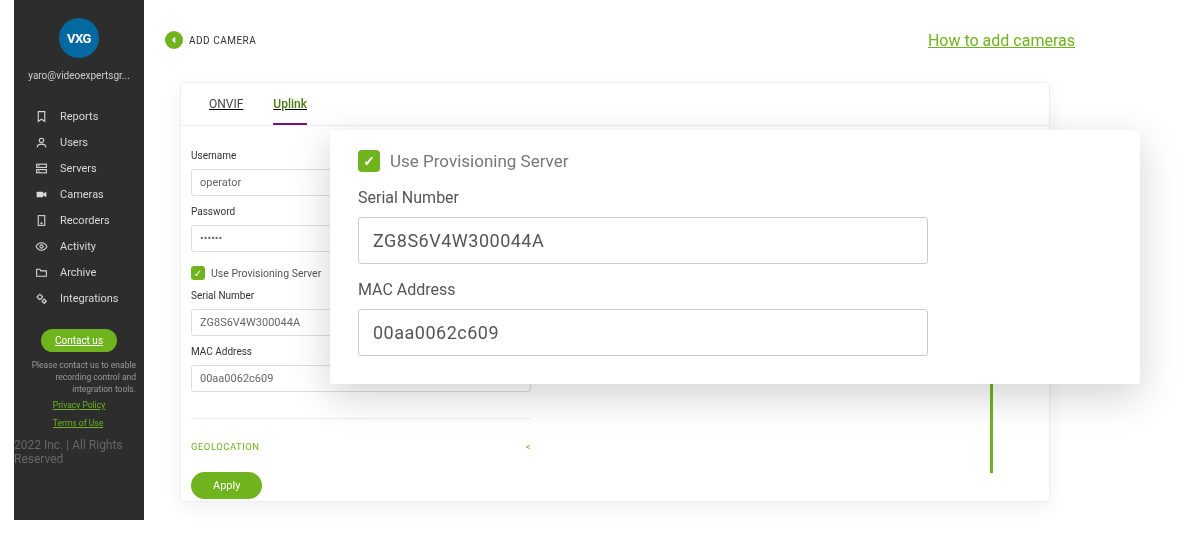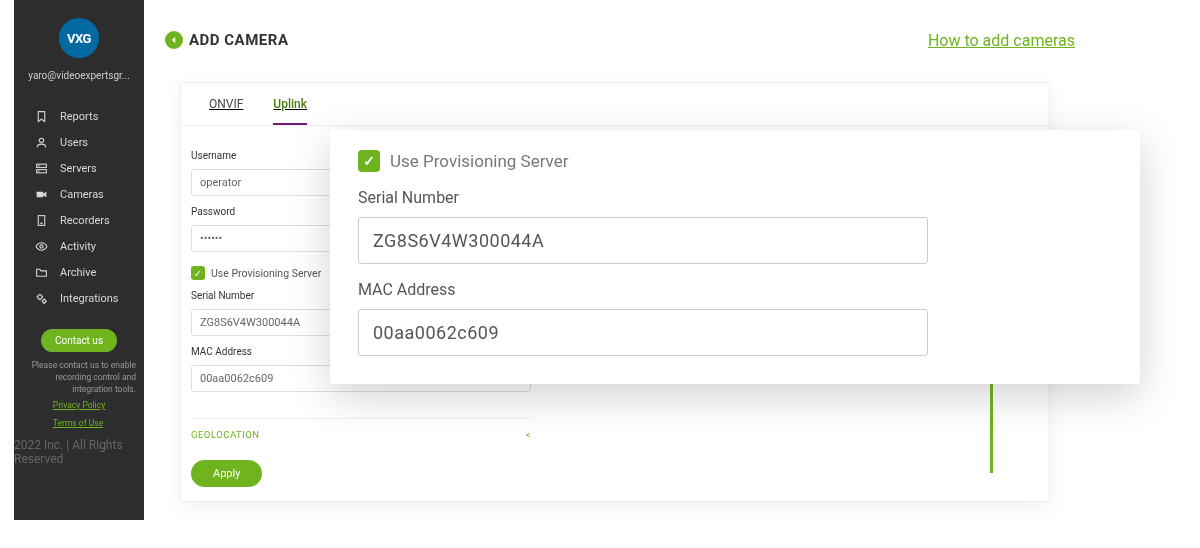--- a/index.html
+++ b/index.html
@@ -4,44 +4,44 @@
 <style>
   * { box-sizing: border-box; margin: 0; padding: 0; font-family: -apple-system, BlinkMacSystemFont, "Segoe UI", Roboto, sans-serif; }
   body { background: #ffffff; width: 1200px; height: 548px; overflow: hidden; position: relative; }
 
   .sidebar { position: absolute; left: 14px; top: 0; width: 130px; height: 520px; background: #2d2d2d; color: #d8d8d8; font-size: 11px; display: flex; flex-direction: column; align-items: center; padding-top: 18px; }
   .logo { width: 40px; height: 40px; border-radius: 50%; background: #0369a1; display: flex; align-items: center; justify-content: center; font-weight: 700; font-size: 13px; color: #fff; letter-spacing: -0.5px; }
   .user-email { margin-top: 12px; font-size: 10px; color: #ccc; max-width: 120px; overflow: hidden; text-overflow: ellipsis; white-space: nowrap; text-align: center; }
   .nav { margin-top: 28px; width: 100%; display: flex; flex-direction: column; gap: 12px; padding-left: 20px; }
   .nav-item { display: flex; align-items: center; gap: 12px; font-size: 11px; cursor: pointer; }
   .nav-item .icon { width: 14px; height: 14px; display: flex; align-items: center; justify-content: center; flex-shrink: 0; }
-  .contact-btn { margin-top: 24px; background: #6fb41e; color: #fff; font-size: 10px; padding: 6px 14px; border-radius: 12px; cursor: pointer; }
+  .contact-btn { margin-top: 24px; background: #6fb41e; color: #fff; font-size: 10px; padding: 6px 14px; border-radius: 12px; text-decoration: underline; cursor: pointer; }
   .footer-text { margin-top: 8px; font-size: 8.5px; color: #999; text-align: right; line-height: 1.4; padding: 0 8px; }
   .footer-links { margin-top: 4px; font-size: 8.5px; color: #6fb41e; text-decoration: underline; display: flex; gap: 8px; flex-direction: column; }
   .copyright { margin-top: 10px; font-size: 12px; color: #666; }
 
   .main { position: absolute; left: 155px; top: 20px; width: 940px; height: 480px; background: #fff; }
   .page-header { display: flex; align-items: center; justify-content: space-between; padding: 0 20px 0 10px; height: 40px; }
   .page-title-wrap { display: flex; align-items: center; gap: 6px; }
   .back-circle { width: 18px; height: 18px; border-radius: 50%; background: #6fb41e; color: #fff; font-size: 12px; display: flex; align-items: center; justify-content: center; font-weight: bold; cursor:pointer; }
-  .page-title { font-size: 15px; font-weight: 700; color: #333; letter-spacing: 0.5px; }
+  .page-title { font-size: 10px; font-weight: 400; color: #333; letter-spacing: 0.5px; }
   .howto-link { font-size: 16px; color: #6fb41e; text-decoration: underline; cursor: pointer; }
 
   .card { position: absolute; left: 180px; top: 82px; width: 870px; height: 420px; background: #fff; border: 1px solid #eee; border-radius: 4px; box-shadow: 0 6px 20px rgba(0,0,0,0.06); padding-bottom: 20px; }
   .tabs { display: flex; gap: 30px; padding: 14px 28px 0 28px; border-bottom: 1px solid #eee; text-decoration: underline; }
   .tab { font-size: 12px; color: #444; padding-bottom: 12px; cursor: pointer; }
   .tab.active { color: #4a7c0f; border-bottom: 2px solid #701a75; font-weight: 500; }
 
   .form { padding: 18px 10px 0 10px; display: flex; flex-direction: column; gap: 4px; width: 360px; }
   .lbl { font-size: 10px; color: #333; margin-top: 6px; }
   .inp { border: 1px solid #ddd; border-radius: 3px; padding: 6px 8px; font-size: 11px; color: #666; margin-top: 4px; width: 100%; }
   .chk-row { display: flex; align-items: center; gap: 6px; margin-top: 10px; font-size: 10.5px; color: #555; }
   .chk { width: 14px; height: 14px; background: #6fb41e; border-radius: 3px; display: flex; align-items: center; justify-content: center; color: #fff; font-size: 10px; }
 
-  .geo-row { display: flex; justify-content: space-between; align-items: flex-start; color: #6fb41e; font-size: 9.5px; margin-top: 22px; border-top: 1px solid #eee; padding-top: 10px; letter-spacing: 0.5px; }
+  .geo-row { display: flex; justify-content: space-between; align-items: flex-start; color: #6fb41e; font-size: 9.5px; margin-top: 22px; border-top: 1px solid #eee; padding-top: 22px; letter-spacing: 0.5px; }
   .apply-btn { background: #6fb41e; color: #fff; border: none; border-radius: 14px; padding: 7px 22px; font-size: 11px; margin-top: 16px; cursor: pointer; width: fit-content; }
 
   .green-stripe { position: absolute; right: 56px; top: 150px; width: 3px; height: 240px; background: #6fb41e; }
 
   
   .callout { position: absolute; left: 330px; top: 130px; width: 810px; background: #fff; border-radius: 3px; box-shadow: 0 12px 40px rgba(0,0,0,0.18); padding: 20px 28px 28px 28px; z-index: 50; }
   .callout .chk-row2 { display: flex; align-items: center; gap: 10px; }
   .callout .chk2 { width: 22px; height: 22px; background: #6fb41e; border-radius: 4px; display: flex; align-items: center; justify-content: center; color: #fff; font-size: 14px; font-weight: bold; }
   .callout .chk-lbl { font-size: 17px; color: #777; }
   .callout .big-lbl { font-size: 16px; color: #555; margin-top: 16px; }

